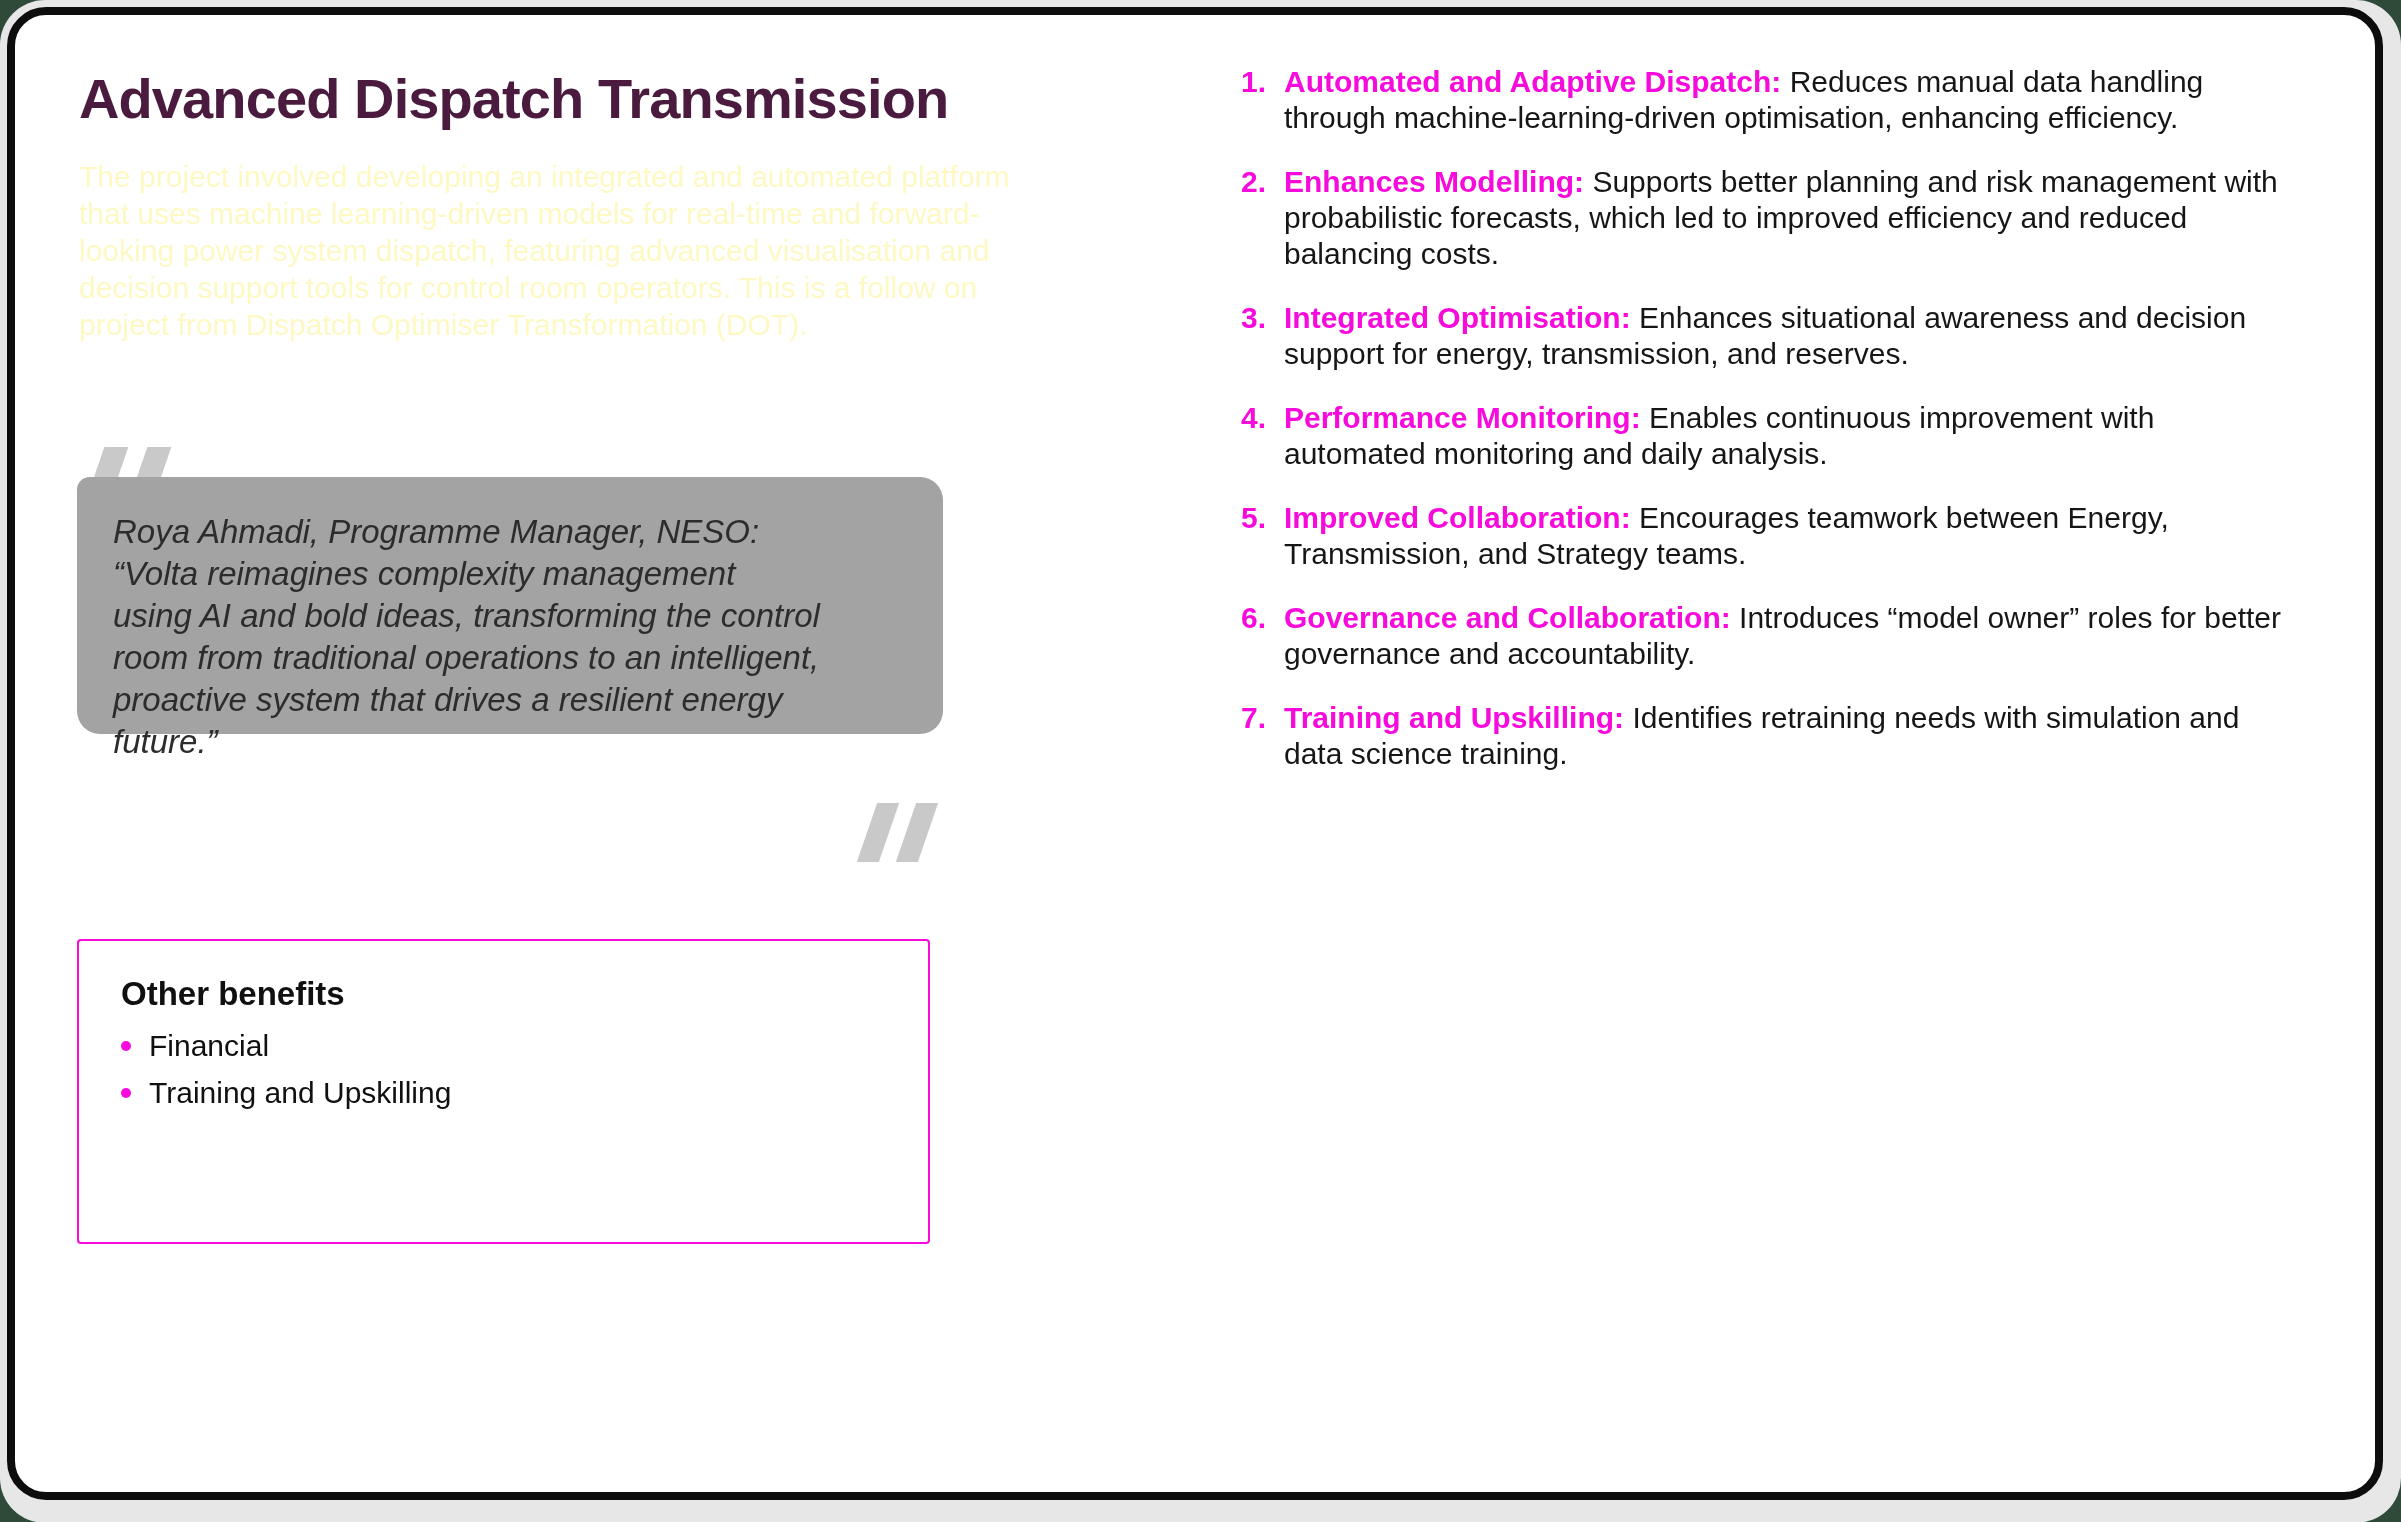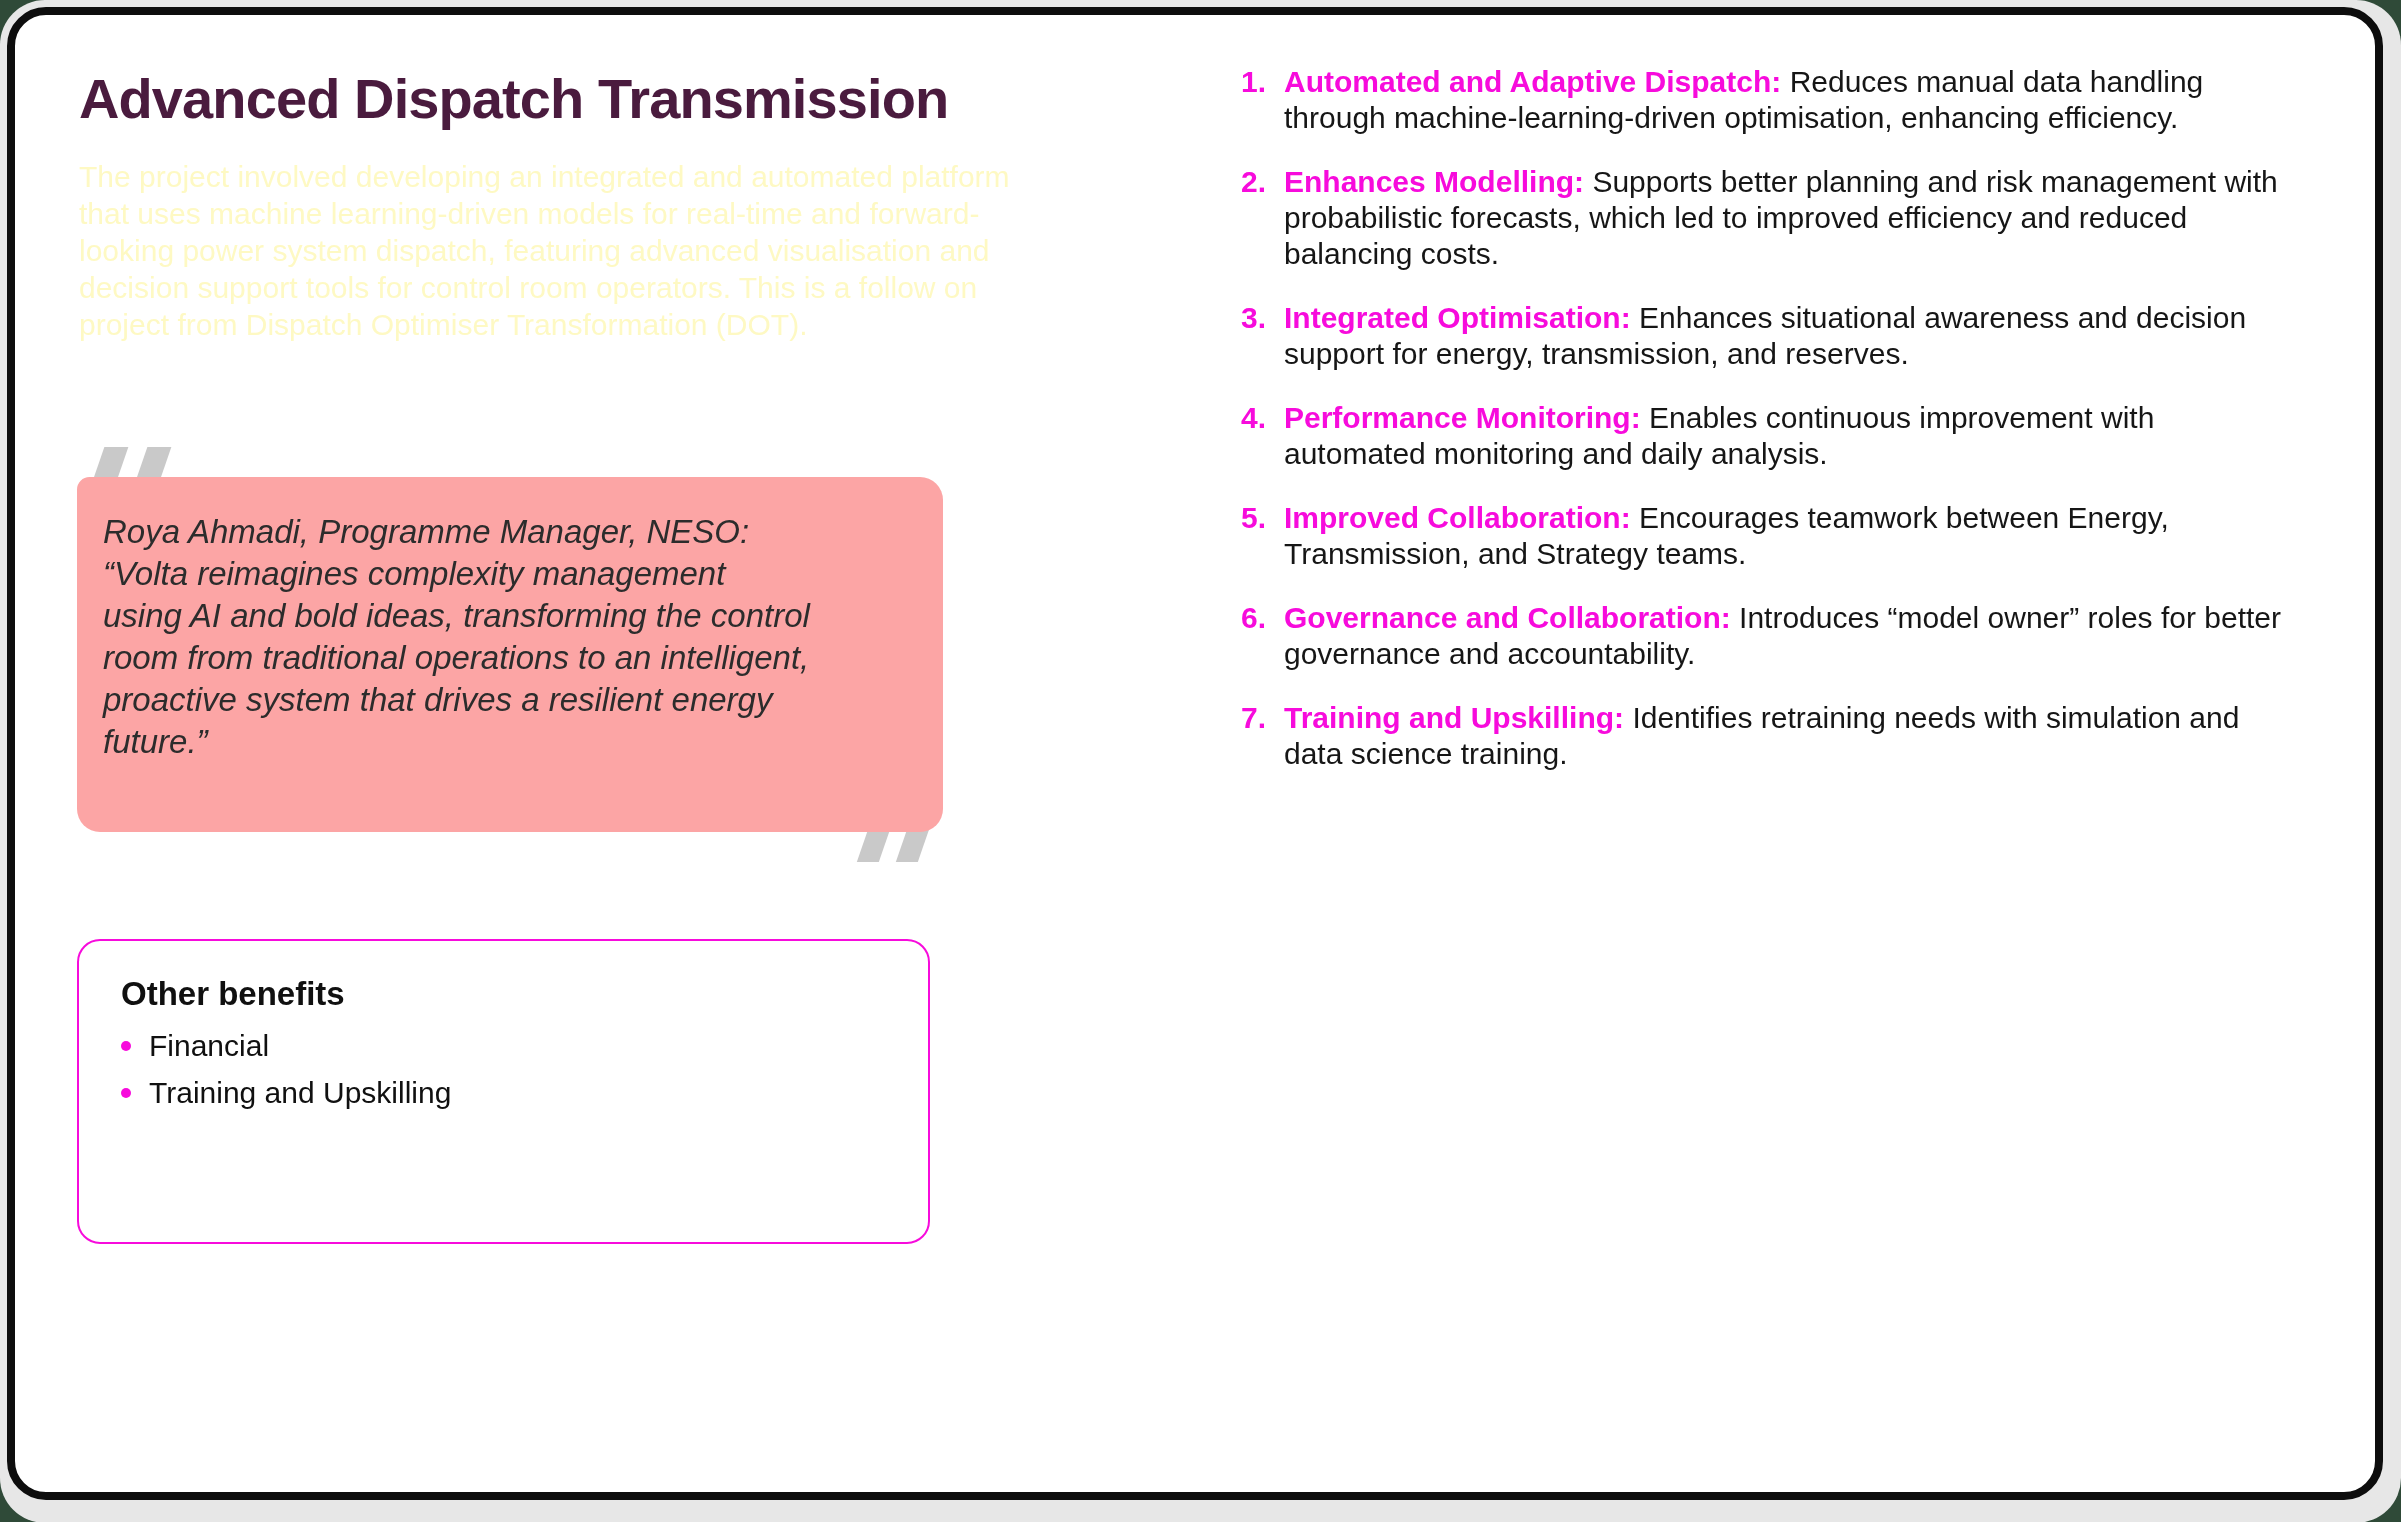--- a/index.html
+++ b/index.html
@@ -28,44 +28,44 @@
   .title{
     position:absolute;left:79px;top:66px;
     font-size:56px;font-weight:bold;letter-spacing:-0.9px;
     color:#4A1B3E;z-index:3;margin:0;
   }
   .intro{
     position:absolute;left:79px;top:158px;width:963px;
     font-size:30px;line-height:37px;color:#fef9c3;z-index:3;
   }
   .quote-box{
-    position:absolute;left:77px;top:477px;width:866px;height:355px;
-    background:#fca5a5;border-radius:12.5px 23px 23px 23px;
+    position:absolute;left:77px;top:477px;width:866px;height:257px;
+    background:#a3a3a3;border-radius:12.5px 23px 23px 23px;
     z-index:2;box-sizing:border-box;
-    padding:34px 36px 0 26px;
+    padding:34px 36px 0 36px;
   }
   .quote-text-wrap{
     font-size:33px;line-height:42px;font-style:italic;color:#2C2C2C;
     max-width:708px;
   }
   .qmark{position:absolute;z-index:1;}
   .qmark .qbar{
     position:absolute;top:0;
     background:#C9C9C9;
     transform:skewX(-19deg);
   }
   .qmark-open{left:93px;top:447px;width:81px;height:66px;}
   .qmark-open .qbar{width:24px;height:66px;}
   .qmark-open .qbar:nth-child(2){left:43px;}
   .qmark-close{left:867px;top:803px;width:75px;height:59px;}
   .qmark-close .qbar{width:22.4px;height:59px;}
   .qmark-close .qbar:nth-child(2){left:39px;}
   .benefits-box{
     position:absolute;left:77px;top:939px;width:853px;height:305px;
-    border:2.7px solid #F70BDC;border-radius:23px;
+    border:2.7px solid #F70BDC;border-radius:4px;
     box-sizing:border-box;z-index:3;
     padding:34px 27px 0 42px;background:#FFFFFF;
   }
   .benefits-heading{
     font-size:33px;font-weight:bold;color:#101010;margin:0 0 18px 0;
   }
   .benefits-list{list-style:none;margin:0;padding:0;}
   .benefits-list li{
     position:relative;
     padding-left:28px;

